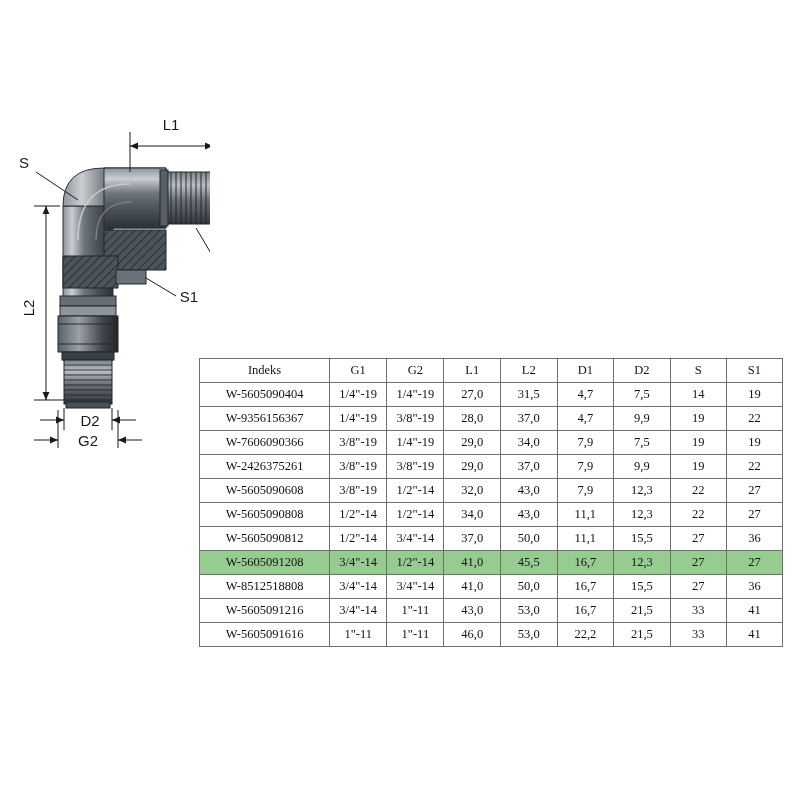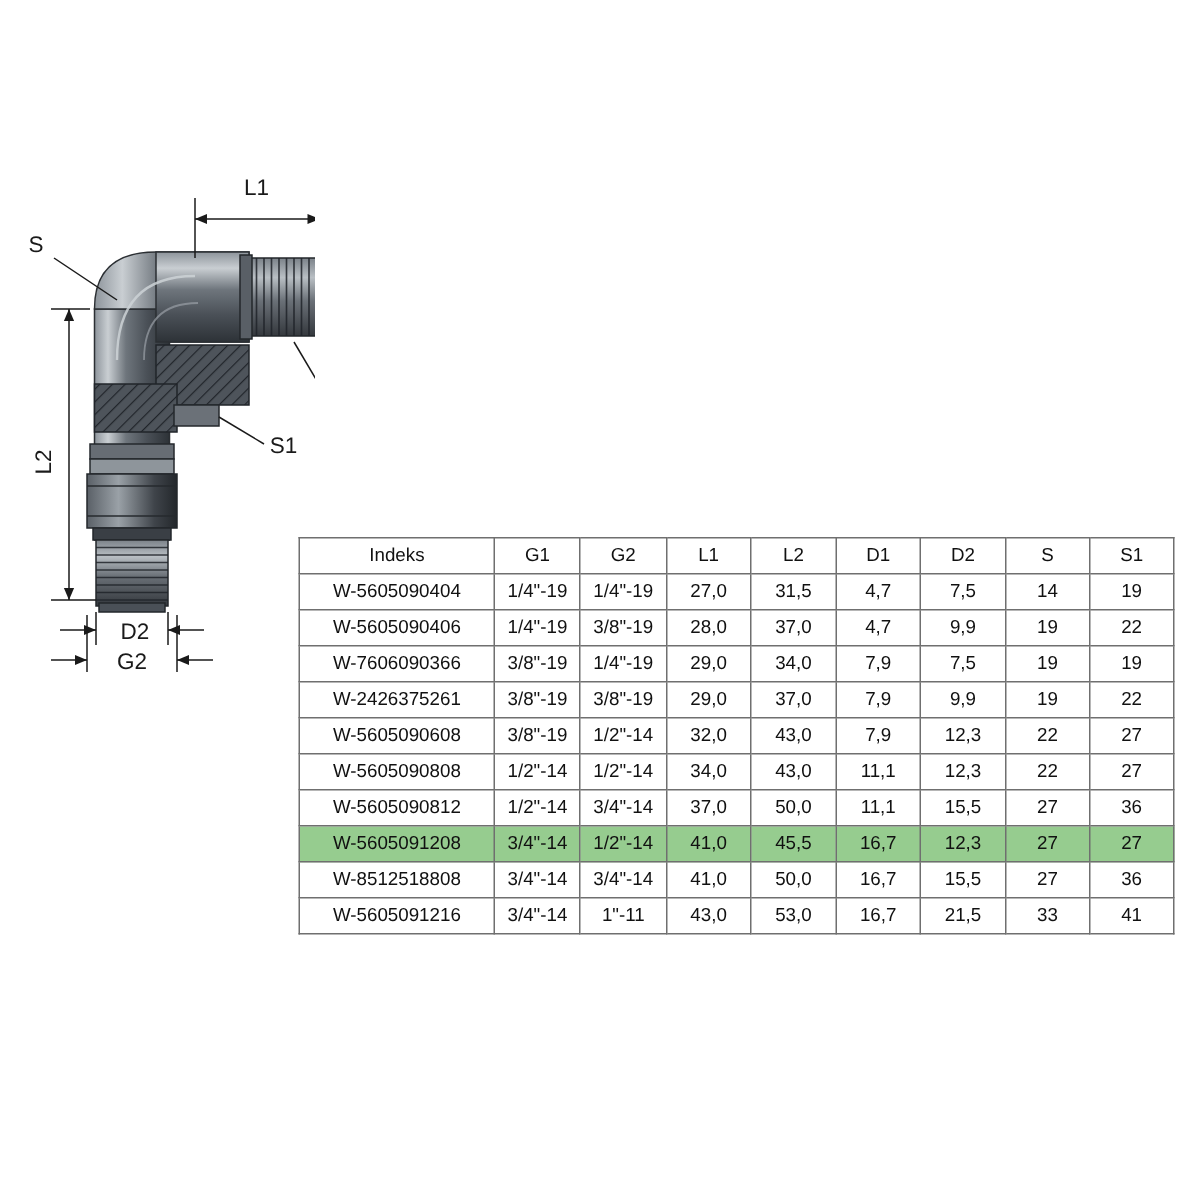--- a/index.html
+++ b/index.html
@@ -39,21 +39,21 @@
   
   #table-wrap {
     position: absolute;
     left: 199px;
     top: 358px;
     width: 584px;
   }
   table.spec {
     border-collapse: collapse;
     width: 584px;
-    font-family: Liberation Sans, sans-serif;
+    font-family: Liberation Serif, serif;
     font-size: 12.5px;
     color: #111111;
   }
   table.spec th, table.spec td {
     border: 1px solid #6f6f6f;
     text-align: center;
     padding: 0;
     height: 23px;
     line-height: 23px;
     font-weight: normal;
@@ -258,21 +258,21 @@
             <td class="u">1/4"-19</td>
             <td class="u">1/4"-19</td>
             <td class="u">27,0</td>
             <td class="u">31,5</td>
             <td class="u">4,7</td>
             <td class="u">7,5</td>
             <td class="u">14</td>
             <td class="u">19</td>
           </tr>
           <tr>
-            <td class="idx idxcell">W-5605090406</td>
+            <td class="idx idxcell">W-9356156367</td>
             <td class="u">1/4"-19</td>
             <td class="u">3/8"-19</td>
             <td class="u">28,0</td>
             <td class="u">37,0</td>
             <td class="u">4,7</td>
             <td class="u">9,9</td>
             <td class="u">19</td>
             <td class="u">22</td>
           </tr>
           <tr>
@@ -356,17 +356,28 @@
             <td class="idx idxcell">W-5605091216</td>
             <td class="u">3/4"-14</td>
             <td class="u">1"-11</td>
             <td class="u">43,0</td>
             <td class="u">53,0</td>
             <td class="u">16,7</td>
             <td class="u">21,5</td>
             <td class="u">33</td>
             <td class="u">41</td>
           </tr>
+          <tr>
+            <td class="idx idxcell">W-5605091616</td>
+            <td class="u">1"-11</td>
+            <td class="u">1"-11</td>
+            <td class="u">46,0</td>
+            <td class="u">53,0</td>
+            <td class="u">22,2</td>
+            <td class="u">21,5</td>
+            <td class="u">33</td>
+            <td class="u">41</td>
+          </tr>
         </tbody>
     </table>
   </div>
 
 </div>
 
 </body></html>

